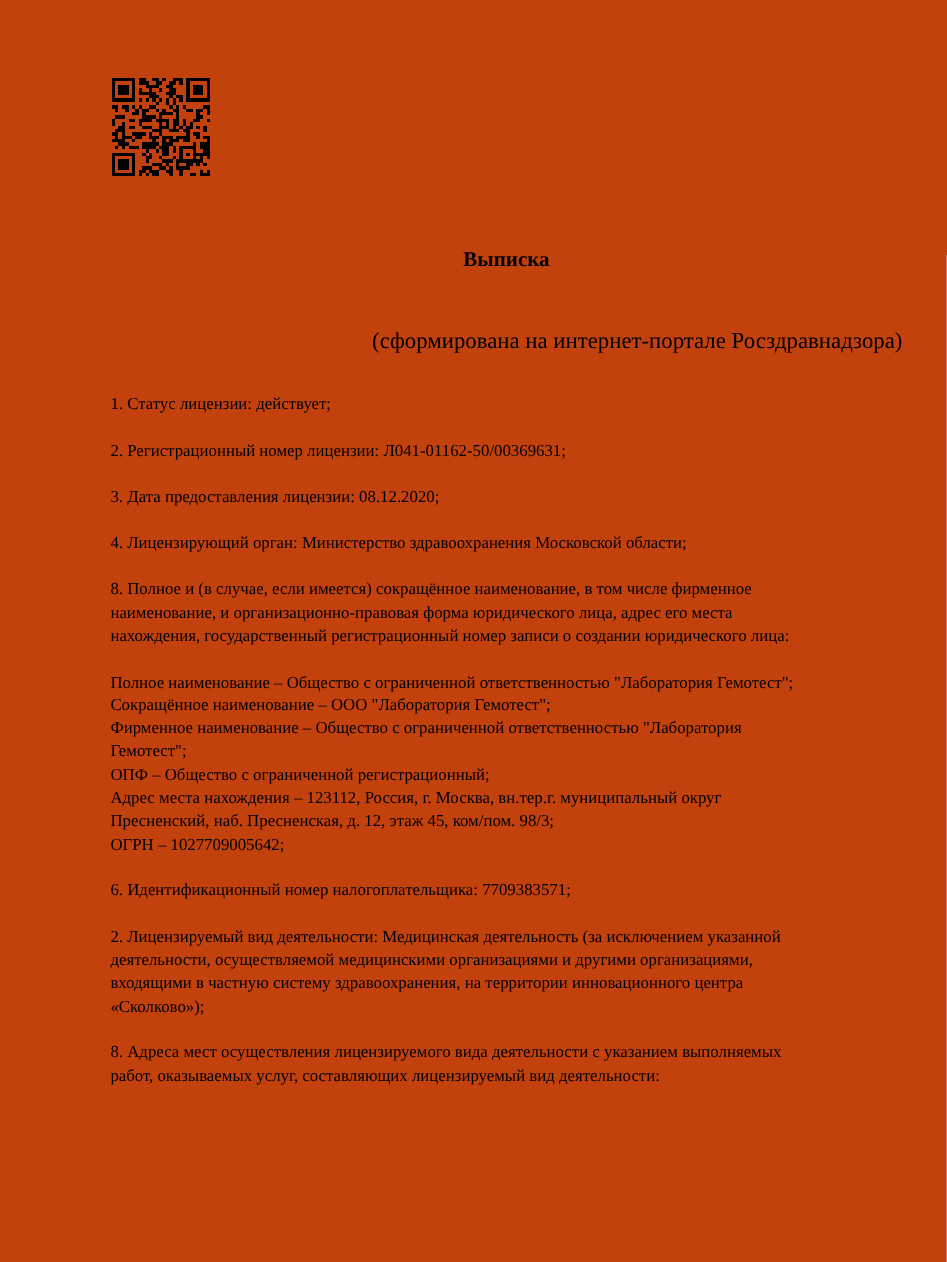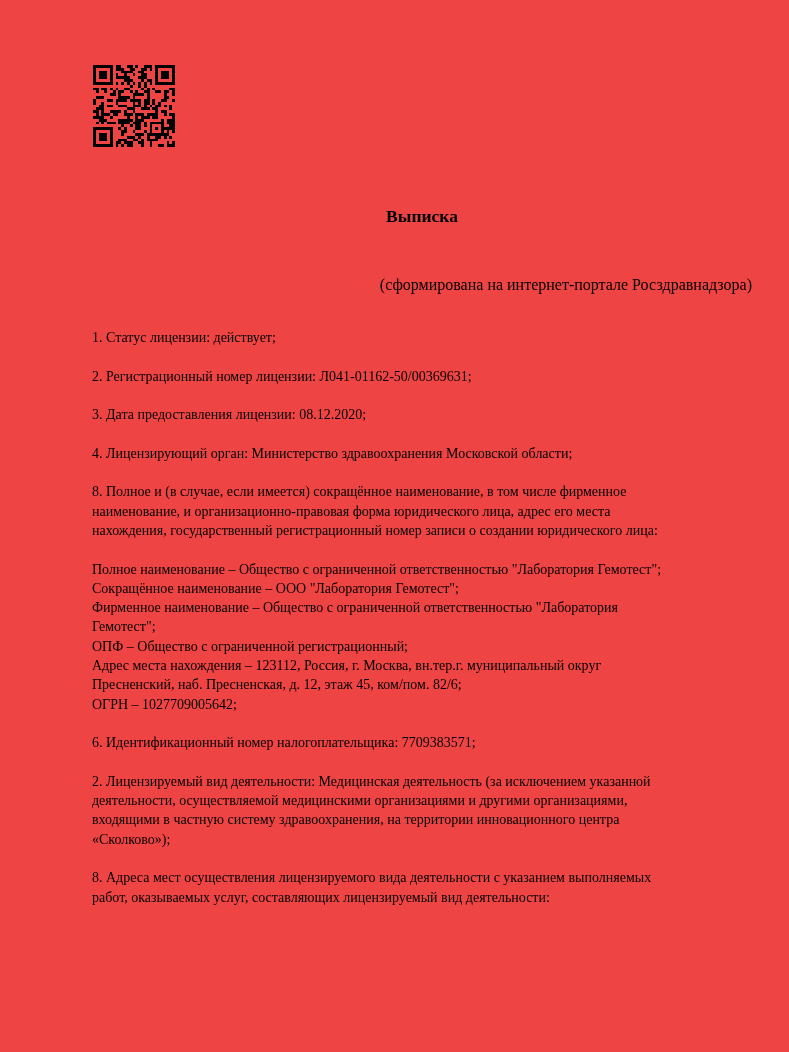--- a/index.html
+++ b/index.html
@@ -4,21 +4,21 @@
 <style>
   html, body {
     margin: 0;
     padding: 0;
     background: #ffffff;
   }
   .page {
     position: relative;
     width: 789px;
     height: 1052px;
-    background: #ef4444;
+    background: #c2410c;
     color: #000000;
     font-family: "Liberation Serif", "DejaVu Serif", serif;
     overflow: hidden;
   }
   .qr {
     position: absolute;
     left: 93px;
     top: 65px;
     width: 82px;
     height: 82px;
@@ -33,21 +33,21 @@
     font-weight: bold;
     font-size: 17.5px;
     line-height: 27.5px;
   }
   .formation-note {
     position: absolute;
     left: 92px;
     top: 276px;
     width: 660px;
     text-align: right;
-    font-size: 16px;
+    font-size: 19px;
     line-height: 17px;
   }
   .doc-body {
     position: absolute;
     left: 92px;
     top: 328px;
     width: 664px;
     font-size: 14px;
     line-height: 19.3px;
     text-align: left;
@@ -500,21 +500,21 @@
 наименование, и организационно-правовая форма юридического лица, адрес его места
 нахождения, государственный регистрационный номер записи о создании юридического лица:</p>
 
     <div class="org-details">
       <div class="detail-line">Полное наименование – Общество с ограниченной ответственностью "Лаборатория Гемотест";</div>
       <div class="detail-line">Сокращённое наименование – ООО "Лаборатория Гемотест";</div>
       <div class="detail-line">Фирменное наименование – Общество с ограниченной ответственностью "Лаборатория
 Гемотест";</div>
       <div class="detail-line">ОПФ – Общество с ограниченной регистрационный;</div>
       <div class="detail-line">Адрес места нахождения – 123112, Россия, г. Москва, вн.тер.г. муниципальный округ
-Пресненский, наб. Пресненская, д. 12, этаж 45, ком/пом. 82/6;</div>
+Пресненский, наб. Пресненская, д. 12, этаж 45, ком/пом. 98/3;</div>
       <div class="detail-line">ОГРН – 1027709005642;</div>
     </div>
 
     <p>6. Идентификационный номер налогоплательщика: 7709383571;</p>
     <p>2. Лицензируемый вид деятельности: Медицинская деятельность (за исключением указанной
 деятельности, осуществляемой медицинскими организациями и другими организациями,
 входящими в частную систему здравоохранения, на территории инновационного центра
 «Сколково»);</p>
     <p>8. Адреса мест осуществления лицензируемого вида деятельности с указанием выполняемых
 работ, оказываемых услуг, составляющих лицензируемый вид деятельности:</p>

